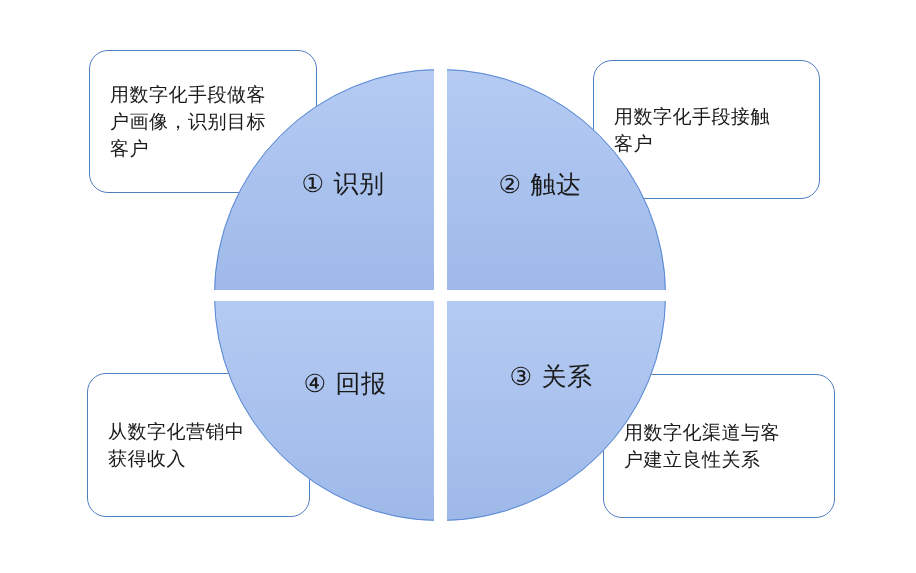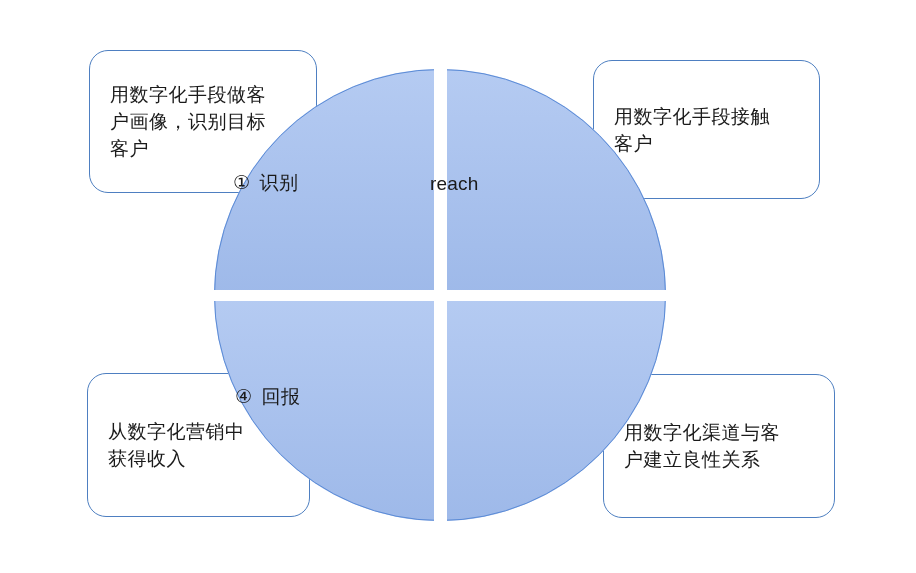--- a/index.html
+++ b/index.html
@@ -81,30 +81,31 @@
     background: var(--divider, #ffffff);
     z-index: 4;
   }
   .bar.v { left: 434px; top: 63px;  width: 13px;  height: 464px; }
   .bar.h { left: 207px; top: 290px; width: 466px; height: 11px; }
 
   
   .qlabel {
     position: absolute;
     width: 220px;
-    font-size: 19px;
+    text-align: center;
+    font-size: 25px;
     line-height: 26px;
     z-index: 5;
     letter-spacing: 0.5px;
   }
   .qlabel .num { margin-right: 9px; }
   .qlabel.q1 { left: 233px; top: 170px; }
   .qlabel.q2 { left: 430px; top: 171px; }
   .qlabel.q3 { left: 441px; top: 363px; }
-  .qlabel.q4 { left: 235px; top: 384px; }
+  .qlabel.q4 { left: 235px; top: 370px; }
   .qlabel .en { letter-spacing: 0.2px; }
 </style>
 </head>
 <body>
 
 <div class="stage">
 
   <div class="callout tl">
     <div class="callout-text">用数字化手段做客
 户画像，识别目标
@@ -131,21 +132,22 @@
   </div>
   <div class="ring"></div>
 
   <div class="bar v"></div>
   <div class="bar h"></div>
 
   <div class="qlabel q1">
     <div><span class="num">①</span><span>识别</span></div>
   </div>
   <div class="qlabel q2">
-    <div class="en">reach</div>
+    <div><span class="num">②</span><span>触达</span></div>
   </div>
   <div class="qlabel q3">
+    <div><span class="num">③</span><span>关系</span></div>
   </div>
   <div class="qlabel q4">
     <div><span class="num">④</span><span>回报</span></div>
   </div>
 
 </div>
 
 </body></html>

